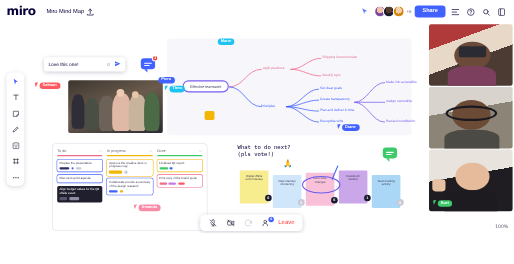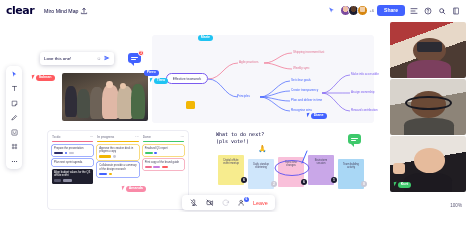--- a/index.html
+++ b/index.html
@@ -221,21 +221,21 @@
     position: absolute; top: -1px; right: -2px; width: 5px; height: 5px;
     border-radius: 50%; background: #4262ff; color: #fff; font-size: 3.2px;
     display: flex; align-items: center; justify-content: center; font-weight: 700;
   }
   .leave { color: #ff3d3d; font-size: 5.4px; font-weight: 400; cursor: pointer; }
 </style>
 </head>
 <body>
 
 <div class="topbar">
-  <div class="logo">clear</div>
+  <div class="logo">miro</div>
   <div class="board-title">Miro Mind Map</div>
   <div class="tb-icon">
     <svg viewBox="0 0 24 24" fill="none" stroke="currentColor" stroke-width="2.2" stroke-linecap="round" stroke-linejoin="round">
       <path d="M12 16V4M12 4l-4 4M12 4l4 4M4 18v2h16v-2"></path>
       </svg>
   </div>
 
   <div class="topbar-right">
     <div class="tb-icon cursor-share-ico">
       <svg viewBox="0 0 24 24" fill="currentColor">

